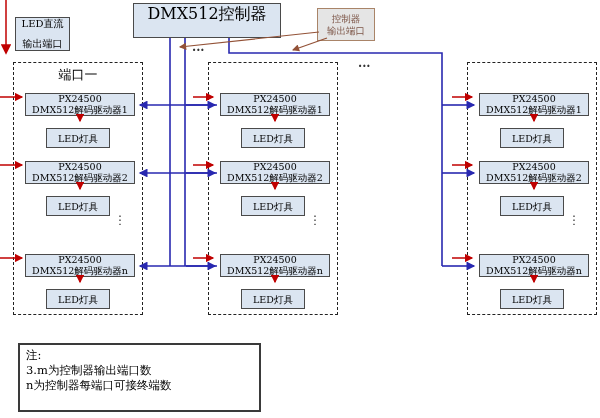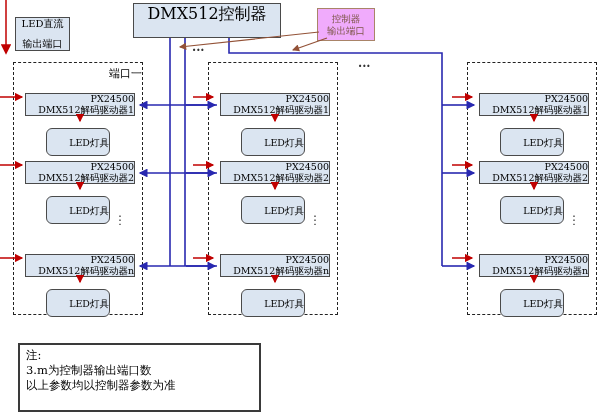--- a/index.html
+++ b/index.html
@@ -9,35 +9,35 @@
 
   
   .fillbox { position:absolute; background:#dbe5f1; border:1px solid #4a4a4a;
     display:flex; flex-direction:column; align-items:center; justify-content:space-between;
     text-align:center; }
 
   #controller { left:133px; top:3px; width:148px; height:35px; font-size:16px; }
   #power-label { left:15px; top:17px; width:55px; height:34px; font-size:10px; line-height:12.5px; }
 
   #callout { position:absolute; left:317px; top:8px; width:58px; height:33px;
-    background:#f0abfc; border:1.5px solid #a98468; color:#7d5648;
+    background:#e5e5e5; border:1.5px solid #a98468; color:#7d5648;
     display:flex; flex-direction:column; align-items:center; justify-content:center;
     font-size:9.5px; line-height:11.5px; text-align:center; }
 
   
   .port { position:absolute; top:62px; width:130px; height:253px; border:1px dashed #222; }
   .p1 { left:13px; } .p2 { left:208px; } .p3 { left:467px; }
-  .port-title { position:absolute; top:3px; left:0; right:0; text-align:right; font-size:11px;font-family:Liberation Serif, serif; }
+  .port-title { position:absolute; top:3px; left:0; right:0; text-align:center; font-size:13px;font-family:Liberation Serif, serif; }
 
   .unit { position:absolute; background:#dbe5f1; border:1px solid #4a4a4a;
-    display:flex; flex-direction:column; align-items:flex-end; justify-content:center;
+    display:flex; flex-direction:column; align-items:center; justify-content:center;
     text-align:center; }
   .driver { left:11px; width:110px; height:23px; font-size:9.5px; line-height:10.5px; }
   .d1 { top:30px; } .d2 { top:98px; } .d3 { top:191px; }
-  .led { left:32px; width:64px; height:28px; font-size:9.5px; line-height:11px;border-radius:6px; }
+  .led { left:32px; width:64px; height:20px; font-size:9.5px; line-height:11px; }
   .l1 { top:65px; } .l2 { top:133px; } .l3 { top:226px; }
   .dots { position:absolute; left:100px; top:150px; font-size:12px; color:#333; }
 
   .ellipsis { position:absolute; font-size:12px; font-weight:bold; color:#333; }
   #ellipsis-1 { left:192px; top:40px; }
   #ellipsis-2 { left:358px; top:56px; }
 
   #note { position:absolute; left:18px; top:343px; width:243px; height:69px;
     border:2px solid #3a3a3a; background:#fff; padding:3px 6px;
     font-size:11.5px; line-height:15px; }
@@ -180,16 +180,16 @@
     <div class="unit driver d3">
       <span>PX24500</span>
       <span>DMX512解码驱动器n</span>
     </div>
     <div class="unit led l3">LED灯具</div>
   </div>
 
   <div id="note">
     <div>注:</div>
     <div>3.m为控制器输出端口数</div>
-    <div>以上参数均以控制器参数为准</div>
+    <div>n为控制器每端口可接终端数</div>
   </div>
 
 </div>
 
 </body></html>

